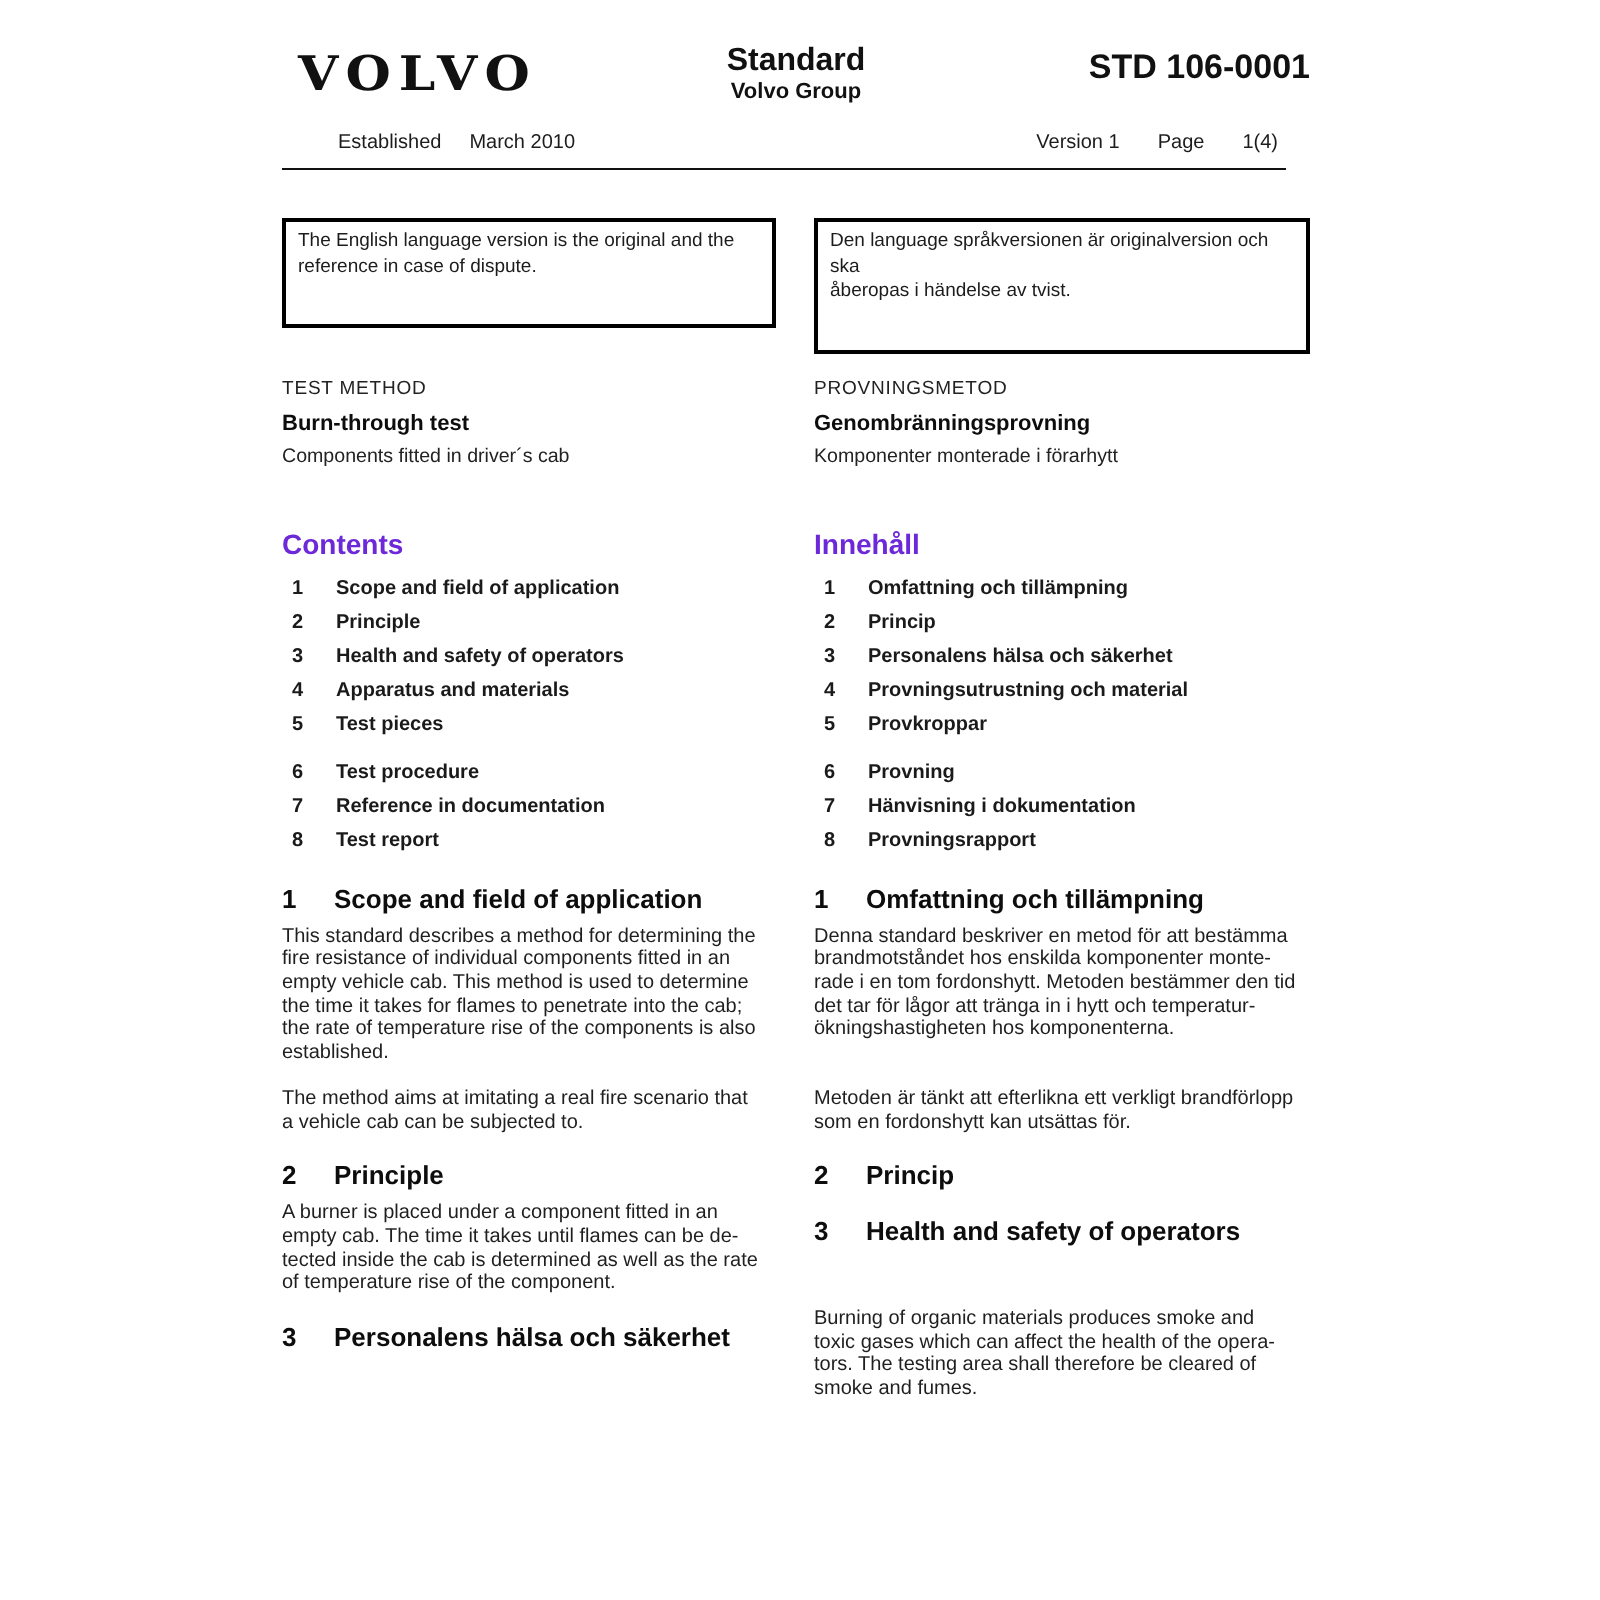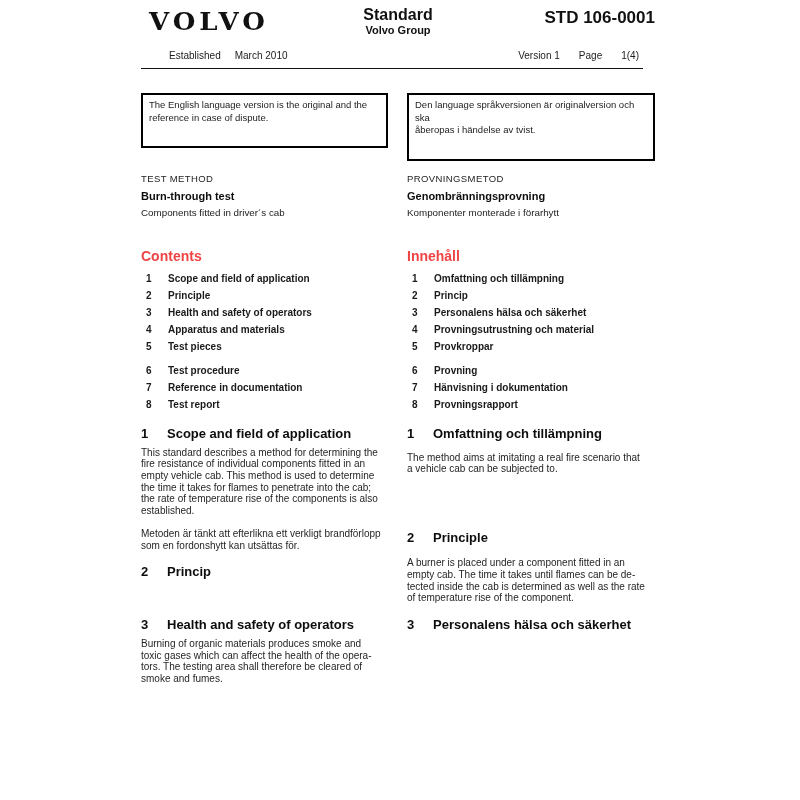--- a/index.html
+++ b/index.html
@@ -2,21 +2,21 @@
 <html><head>
 <meta charset="utf-8">
 <style>
   html,body{margin:0;padding:0;background:#ffffff;}
   body{
     width:800px;height:800px;position:relative;overflow:hidden;
     font-family:"Liberation Sans","DejaVu Sans",sans-serif;
     color:#1c1c1c;
     -webkit-font-smoothing:antialiased;
   }
-  .page{position:absolute;left:141px;top:6px;width:514px;}
+  .page{position:absolute;left:141px;top:22px;width:514px;}
 
   
   .hdr{position:relative;height:40px;}
   .logo{
     position:absolute;left:8px;top:2px;
     font-family:"DejaVu Serif","Liberation Serif",serif;
     font-weight:900;font-size:26px;letter-spacing:4px;color:#111;
     transform:scaleY(0.92);transform-origin:left top;
   }
   .hdr-center{position:absolute;left:0;right:0;top:0;text-align:center;}
@@ -40,21 +40,21 @@
   }
   .notice{
     border:2px solid #000;
     padding:4px 6px 22px 6px;
     font-size:9.5px;line-height:1.32;
     white-space:pre-line;
   }
   .kicker{margin-top:12px;font-size:9.5px;letter-spacing:0.4px;color:#222;}
   .title{margin-top:2px;font-size:11px;font-weight:bold;color:#0d0d0d;line-height:20px;}
   .subtitle{margin-top:1px;font-size:9.8px;color:#222;}
-  .toc-title{margin-top:30px;font-size:14px;font-weight:bold;color:#ef4444;}
+  .toc-title{margin-top:30px;font-size:14px;font-weight:bold;color:#6d28d9;}
   .toc{margin-top:6px;padding-left:5px;}
   .toc-item{display:flex;font-size:10px;font-weight:bold;line-height:17px;color:#1a1a1a;}
   .toc-item.gap-above{margin-top:7px;}
   .toc-num{flex:none;width:22px;}
   .sec-head{margin-top:13px;display:flex;font-size:13px;font-weight:bold;color:#0d0d0d;line-height:15px;}
   .sec-num{flex:none;width:26px;}
   .para{margin-top:6px;font-size:10px;line-height:11.7px;white-space:pre-line;color:#1f1f1f;}
   .para.second{margin-top:11px;}
 </style>
 </head>
@@ -179,20 +179,25 @@
         <span class="sec-num">1</span>
         <span>Omfattning och tillämpning</span>
       </div>
 
     <div class="para">This standard describes a method for determining the
 fire resistance of individual components fitted in an
 empty vehicle cab. This method is used to determine
 the time it takes for flames to penetrate into the cab;
 the rate of temperature rise of the components is also
 established.</div>
+    <div class="para">Denna standard beskriver en metod för att bestämma
+brandmotståndet hos enskilda komponenter monte-
+rade i en tom fordonshytt. Metoden bestämmer den tid
+det tar för lågor att tränga in i hytt och temperatur-
+ökningshastigheten hos komponenterna.</div>
 
     <div class="para second">The method aims at imitating a real fire scenario that
 a vehicle cab can be subjected to.</div>
     <div class="para second">Metoden är tänkt att efterlikna ett verkligt brandförlopp
 som en fordonshytt kan utsättas för.</div>
 
     <div class="sec-head">
         <span class="sec-num">2</span>
         <span>Principle</span>
       </div>

